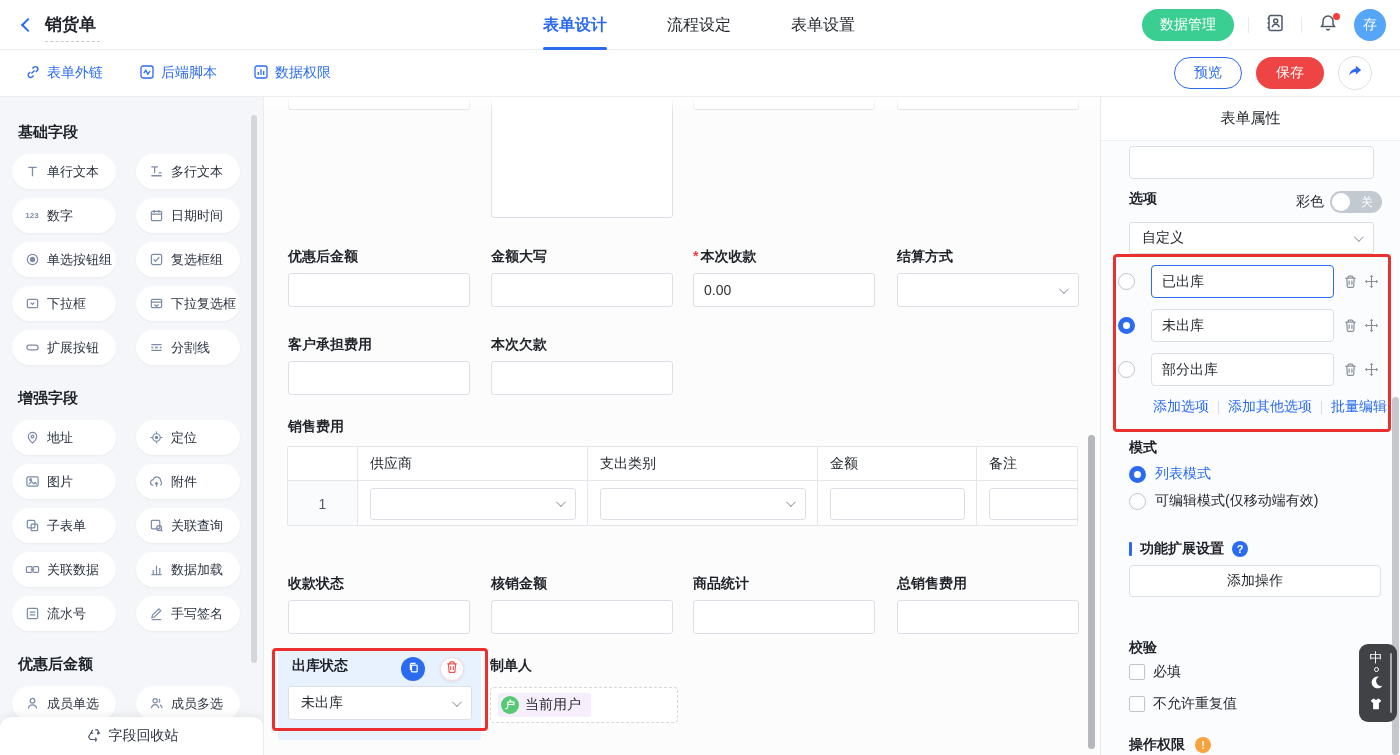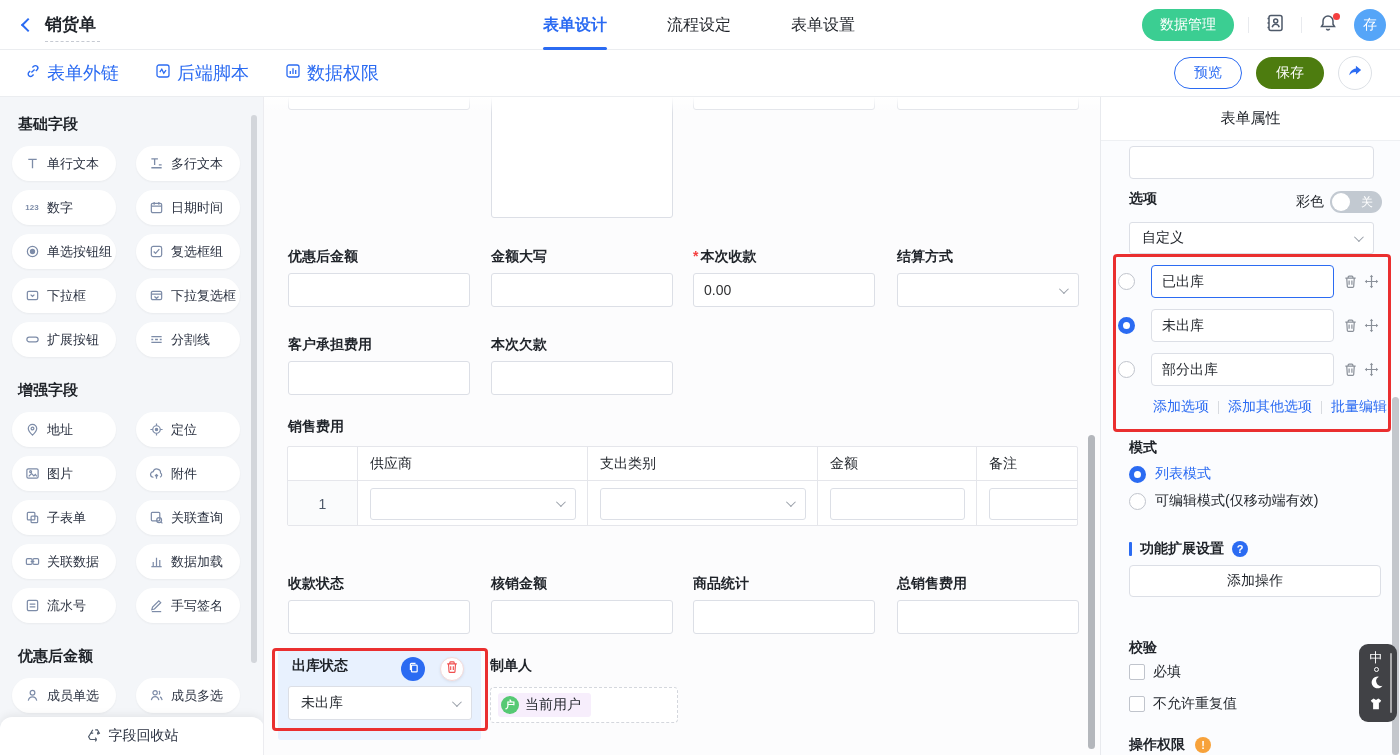--- a/index.html
+++ b/index.html
@@ -17,28 +17,28 @@
   .top-tab.active::after{content:"";position:absolute;left:0;right:0;bottom:0;height:3px;background:#2b6bf2;border-radius:2px}
   .top-right{position:absolute;right:14px;top:0;height:50px;display:flex;align-items:center;gap:14px}
   .btn-green{height:32px;padding:0 18px;border-radius:16px;background:#3bce92;color:#fff;font-size:14px;display:flex;align-items:center;border:none;cursor:pointer}
   .vsep{width:1px;height:16px;background:#e8eaee}
   .icon-btn{width:24px;height:24px;display:flex;align-items:center;justify-content:center;position:relative;cursor:pointer}
   .red-dot{position:absolute;right:0;top:0;width:7px;height:7px;border-radius:50%;background:#f53f3f}
   .avatar{width:32px;height:32px;border-radius:50%;background:#55a5f8;color:#fff;font-size:14px;display:flex;align-items:center;justify-content:center;cursor:pointer}
   
   .toolbar{position:absolute;left:0;top:50px;width:1400px;height:47px;background:#fff;border-bottom:1px solid #ebedf0;z-index:29}
   .tb-links{position:absolute;left:25px;top:0;height:46px;display:flex;gap:36px;align-items:center}
-  .tb-link{display:flex;gap:6px;align-items:center;color:#2b6bf2;font-size:18px;cursor:pointer}
+  .tb-link{display:flex;gap:6px;align-items:center;color:#2b6bf2;font-size:14px;cursor:pointer}
   .tb-right{position:absolute;right:28px;top:0;height:46px;display:flex;gap:14px;align-items:center}
   .btn-outline{height:32px;width:68px;border-radius:16px;border:1px solid #2b6bf2;color:#2b6bf2;background:#fff;font-size:14px;display:flex;align-items:center;justify-content:center;cursor:pointer}
-  .btn-primary{height:32px;width:68px;border-radius:16px;border:none;color:#fff;background:#4d7c0f;font-size:14px;display:flex;align-items:center;justify-content:center;cursor:pointer}
+  .btn-primary{height:32px;width:68px;border-radius:16px;border:none;color:#fff;background:#ef4444;font-size:14px;display:flex;align-items:center;justify-content:center;cursor:pointer}
   .circle-btn{width:34px;height:34px;border-radius:50%;border:1px solid #dde1e6;background:#fff;display:flex;align-items:center;justify-content:center;cursor:pointer}
   
   .sidebar{position:absolute;left:0;top:97px;width:264px;height:658px;background:#f4f6f9;border-right:1px solid #ececf0;overflow:hidden;padding:18px 12px 0 12px}
-  .side-title{font-size:15px;font-weight:700;margin:0 0 12px 6px}
+  .side-title{font-size:15px;font-weight:700;margin:8px 0 12px 6px}
   .side-title.mt{margin-top:24px}
   .pill-grid{display:grid;grid-template-columns:104px 104px;column-gap:20px;row-gap:9px}
   .pill{height:35px;background:#fff;border-radius:18px;display:flex;align-items:center;padding-left:12px;gap:7px;font-size:13px;color:#2a3140;box-shadow:0 1px 2px rgba(31,35,41,.05);cursor:grab;white-space:nowrap}
   .picon{width:16px;height:16px;display:flex;align-items:center;justify-content:center;flex:none}
   .picon.num{font-size:8px;font-weight:700;color:#7d8ca8;letter-spacing:0}
   .side-scroll{position:absolute;right:6px;top:18px;width:6px;height:548px;background:#d3d6db;border-radius:3px}
   .recycle{position:absolute;left:0;bottom:0;width:264px;height:38px;background:#fff;border-radius:12px 12px 0 0;box-shadow:0 -2px 8px rgba(0,0,0,.07);display:flex;align-items:center;justify-content:center;gap:7px;font-size:14px;color:#2a3140;cursor:pointer;z-index:5}
   
   .canvas{position:absolute;left:264px;top:97px;width:836px;height:658px;background:#fcfcfd;overflow:hidden}
   .canvas::before{content:"";position:absolute;left:0;top:0;right:0;height:16px;background:linear-gradient(#ffffff,rgba(255,255,255,0));z-index:3}

